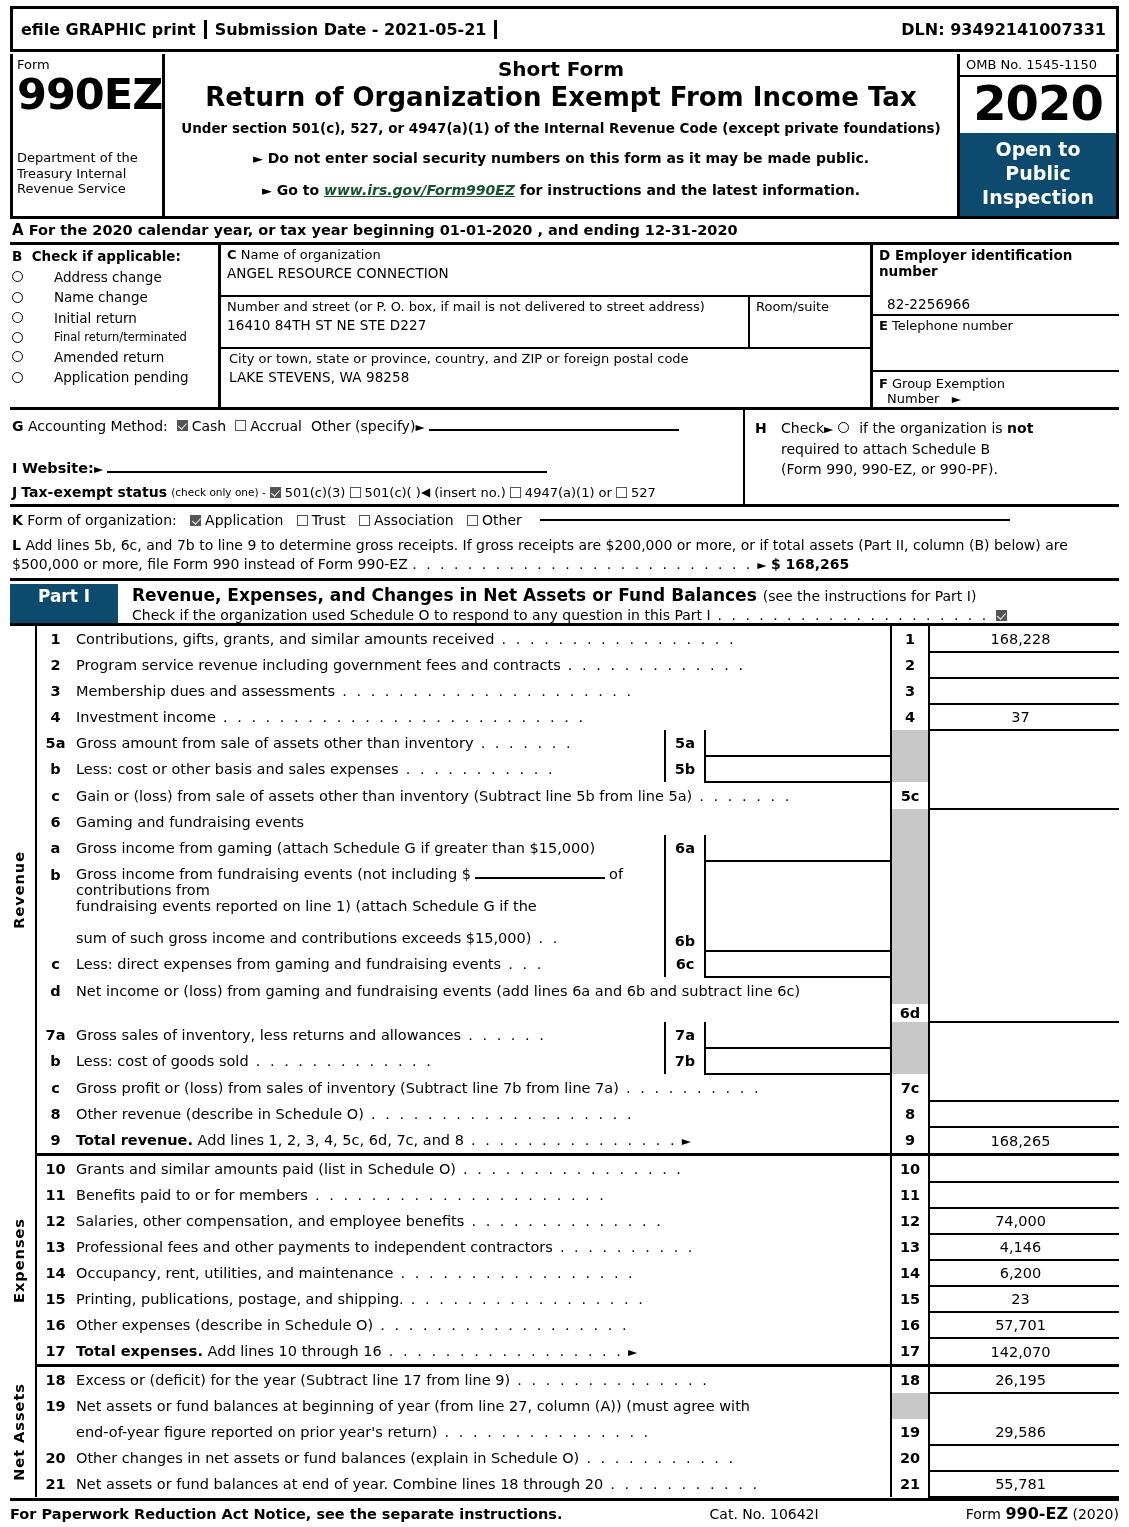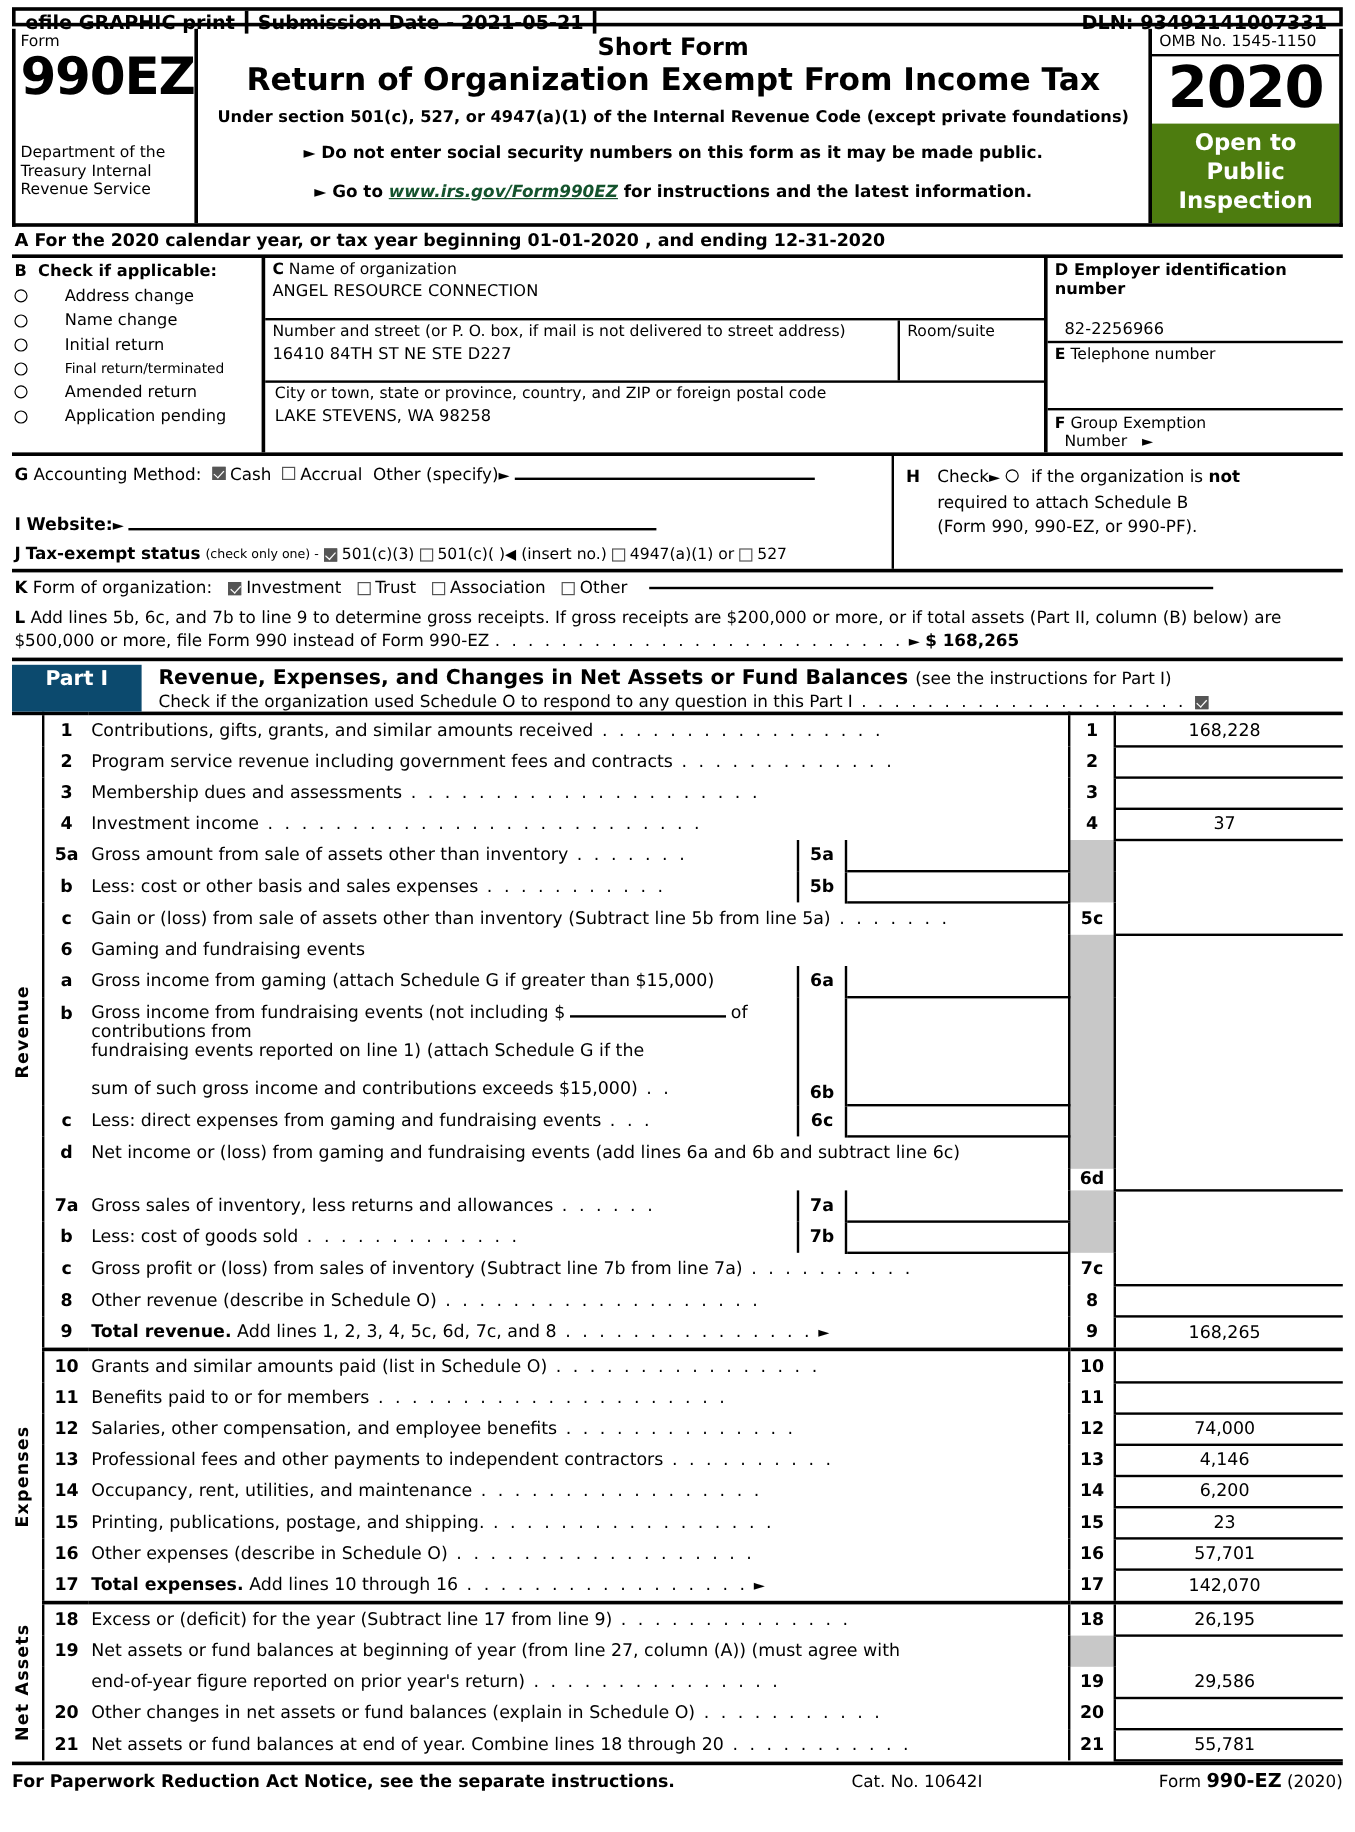--- a/index.html
+++ b/index.html
@@ -11,23 +11,23 @@
     width: 1129px;
     font-family: "DejaVu Sans", "Liberation Sans", sans-serif;
     color: #000;
     -webkit-font-smoothing: none;
   }
   .page { width: 1129px; padding: 6px 10px 4px 10px; }
 
   
   .efile-strip {
     display: flex;
-    align-items: flex-start;
+    align-items: center;
     border: 3px solid #000;
-    height: 16px;
+    height: 46px;
     font-weight: bold;
     font-size: 16px;
   }
   .efile-cell {
     display: flex; align-items: center;
     padding: 0 8px;
     border-right: 3px solid #000;
     white-space: nowrap;
   }
   .efile-cell.last { border-right: none; flex: 1; justify-content: flex-end; padding-right: 10px; }
@@ -79,21 +79,21 @@
   .omb {
     font-size: 13px; padding: 3px 0 3px 6px;
     border-bottom: 2px solid #000;
   }
   .yr {
     font-size: 48px; font-weight: bold; letter-spacing: -1px;
     text-align: center; line-height: 1.0; padding: 2px 0 6px 0;
     flex: 0 0 auto;
   }
   .otp {
-    background: #4d7c0f; color: #fff;
+    background: #0c4a6e; color: #fff;
     font-size: 19px; font-weight: bold;
     text-align: center; line-height: 1.25;
     padding: 5px 2px 7px 2px;
     flex: 1;
   }
 
   
   .lineA {
     font-size: 14.5px; font-weight: bold;
     padding: 2px 0 3px 2px;
@@ -397,21 +397,21 @@
       <div class="hrow">
         <span class="hltr"></span>
         <span>(Form 990, 990-EZ, or 990-PF).</span>
       </div>
     </div>
   </div>
 
   <div class="kl">
     <div class="k-row">
       <b>K</b>&nbsp;<span>Form of organization:</span>&nbsp;&nbsp;&nbsp;
-      <span class="sqchk on"></span><span>Investment</span>&nbsp;&nbsp;&nbsp;
+      <span class="sqchk on"></span><span>Application</span>&nbsp;&nbsp;&nbsp;
       <span class="sqchk"></span><span>Trust</span>&nbsp;&nbsp;&nbsp;
       <span class="sqchk"></span><span>Association</span>&nbsp;&nbsp;&nbsp;
       <span class="sqchk"></span><span>Other</span>
       <span class="rule" style="width:470px;margin-left:18px;"></span>
     </div>
     <div class="l-row">
       <b>L</b>&nbsp;<span>Add lines 5b, 6c, and 7b to line 9 to determine gross receipts. If gross receipts are $200,000 or more, or if total assets (Part II, column (B) below) are</span><br>
       <span>$500,000 or more, file Form 990 instead of Form 990-EZ</span>
       <span class="dots"> . . . . . . . . . . . . . . . . . . . . . . . . .</span>
       <span class="tri">►</span>

